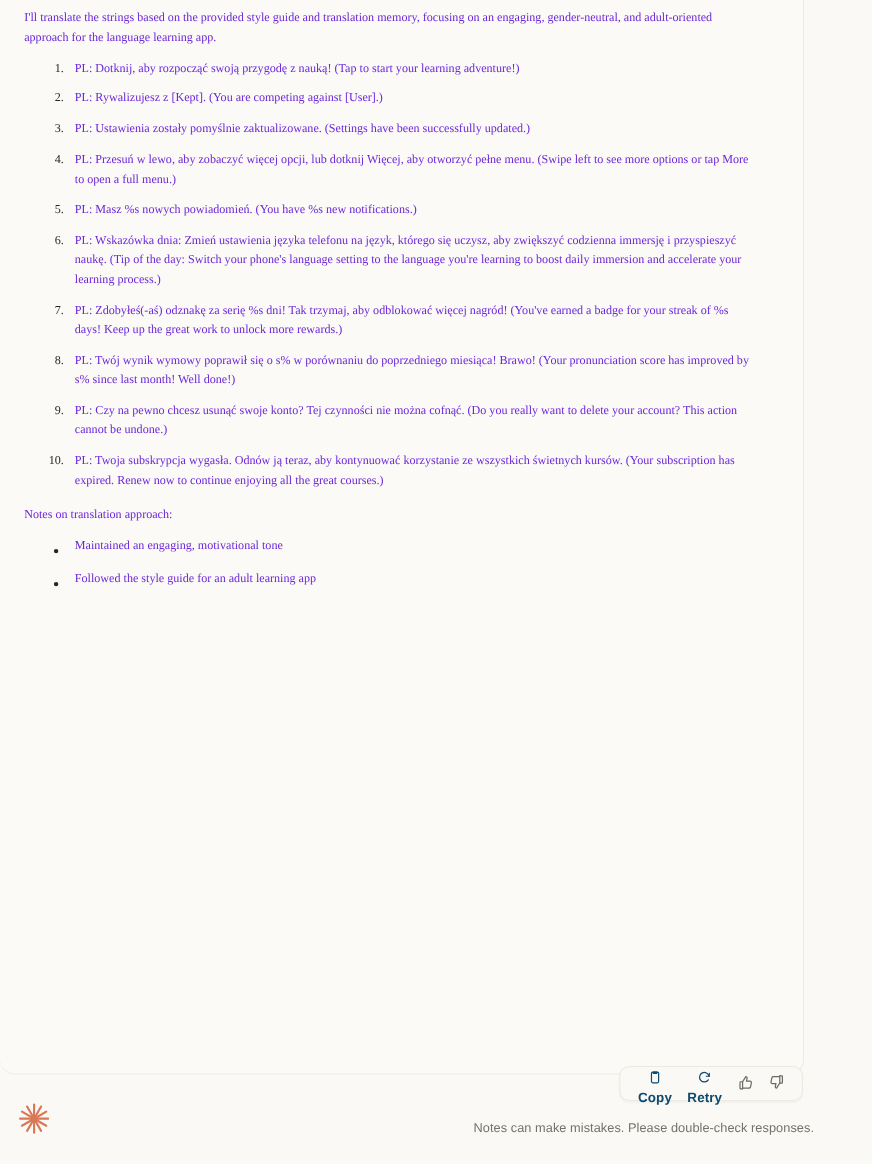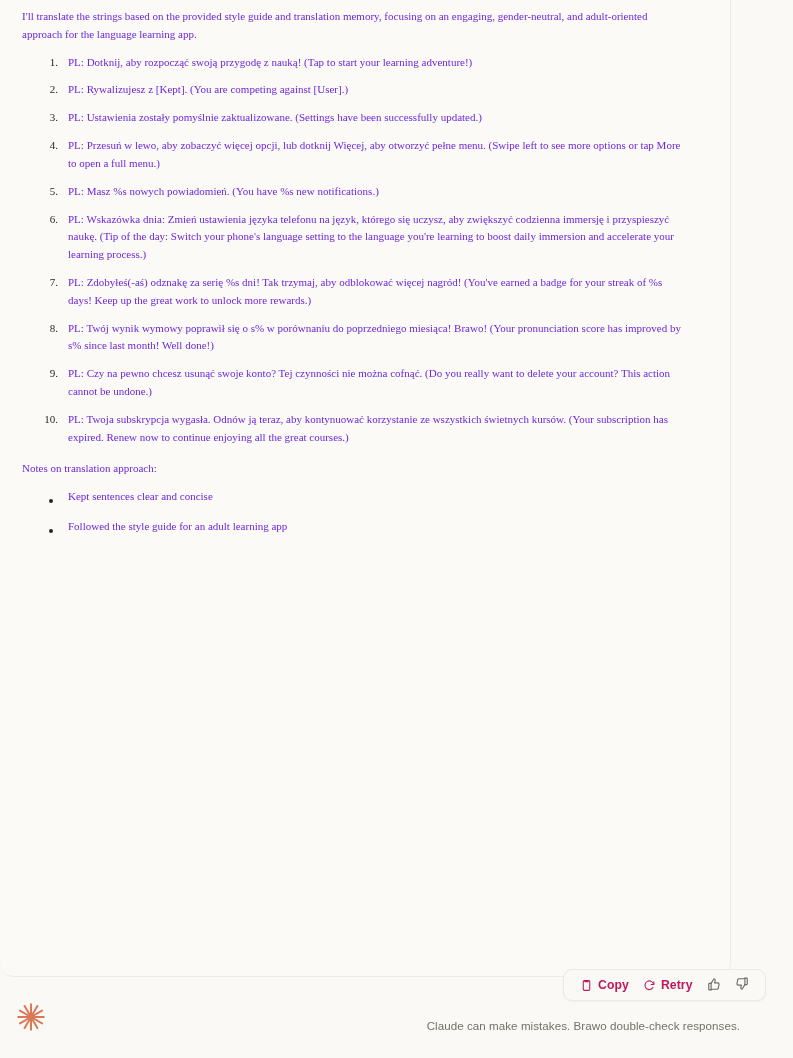--- a/index.html
+++ b/index.html
@@ -114,26 +114,27 @@
   .act-btn {
     display: flex;
     align-items: center;
     gap: 5px;
     height: 24px;
     padding: 0 6px;
     border: none;
     background: transparent;
     border-radius: 6px;
     cursor: pointer;
-    color: #be185d;
+    color: #0c4a6e;
     font-family: "Liberation Sans", sans-serif;
     font-size: 12.2px;
     font-weight: 700;
     letter-spacing: 0.1px;
     white-space: nowrap;
+    flex-direction: column;
   }
   .act-btn svg { display: block; flex: none; }
   .icon-btn {
     display: flex;
     align-items: center;
     justify-content: center;
     width: 26px;
     height: 24px;
     border: none;
     background: transparent;
@@ -179,21 +180,21 @@
       <li><span>PL: Wskazówka dnia: Zmień ustawienia języka telefonu na język, którego się uczysz, aby zwiększyć codzienna immersję i przyspieszyć naukę. (Tip of the day: Switch your phone's language setting to the language you're learning to boost daily immersion and accelerate your learning process.)</span></li>
       <li><span>PL: Zdobyłeś(-aś) odznakę za serię %s dni! Tak trzymaj, aby odblokować więcej nagród! (You've earned a badge for your streak of %s days! Keep up the great work to unlock more rewards.)</span></li>
       <li><span>PL: Twój wynik wymowy poprawił się o s% w porównaniu do poprzedniego miesiąca! Brawo! (Your pronunciation score has improved by s% since last month! Well done!)</span></li>
       <li><span>PL: Czy na pewno chcesz usunąć swoje konto? Tej czynności nie można cofnąć. (Do you really want to delete your account? This action cannot be undone.)</span></li>
       <li><span>PL: Twoja subskrypcja wygasła. Odnów ją teraz, aby kontynuować korzystanie ze wszystkich świetnych kursów. (Your subscription has expired. Renew now to continue enjoying all the great courses.)</span></li>
     </ol>
 
     <p class="notes-head">Notes on translation approach:</p>
 
     <ul class="notes">
-      <li><span>Kept sentences clear and concise</span></li>
+      <li><span>Maintained an engaging, motivational tone</span></li>
       <li><span>Followed the style guide for an adult learning app</span></li>
     </ul>
 
   </div>
 </div>
 
 <div class="msg-actions">
 
   <button class="act-btn">
     <span>
@@ -248,13 +249,13 @@
       <line x1="20" y1="20" x2="12.5" y2="33"></line>
       <line x1="20" y1="20" x2="7" y2="27.5"></line>
       <line x1="20" y1="20" x2="5" y2="20"></line>
       <line x1="20" y1="20" x2="7" y2="12.5"></line>
       <line x1="20" y1="20" x2="12.5" y2="7"></line>
     </g>
     <circle cx="20" cy="20" r="2.6" fill="#d97757"></circle>
   </svg>
 </div>
 
-<div class="footer-note">Claude can make mistakes. Brawo double-check responses.</div>
+<div class="footer-note">Notes can make mistakes. Please double-check responses.</div>
 
 </body></html>

